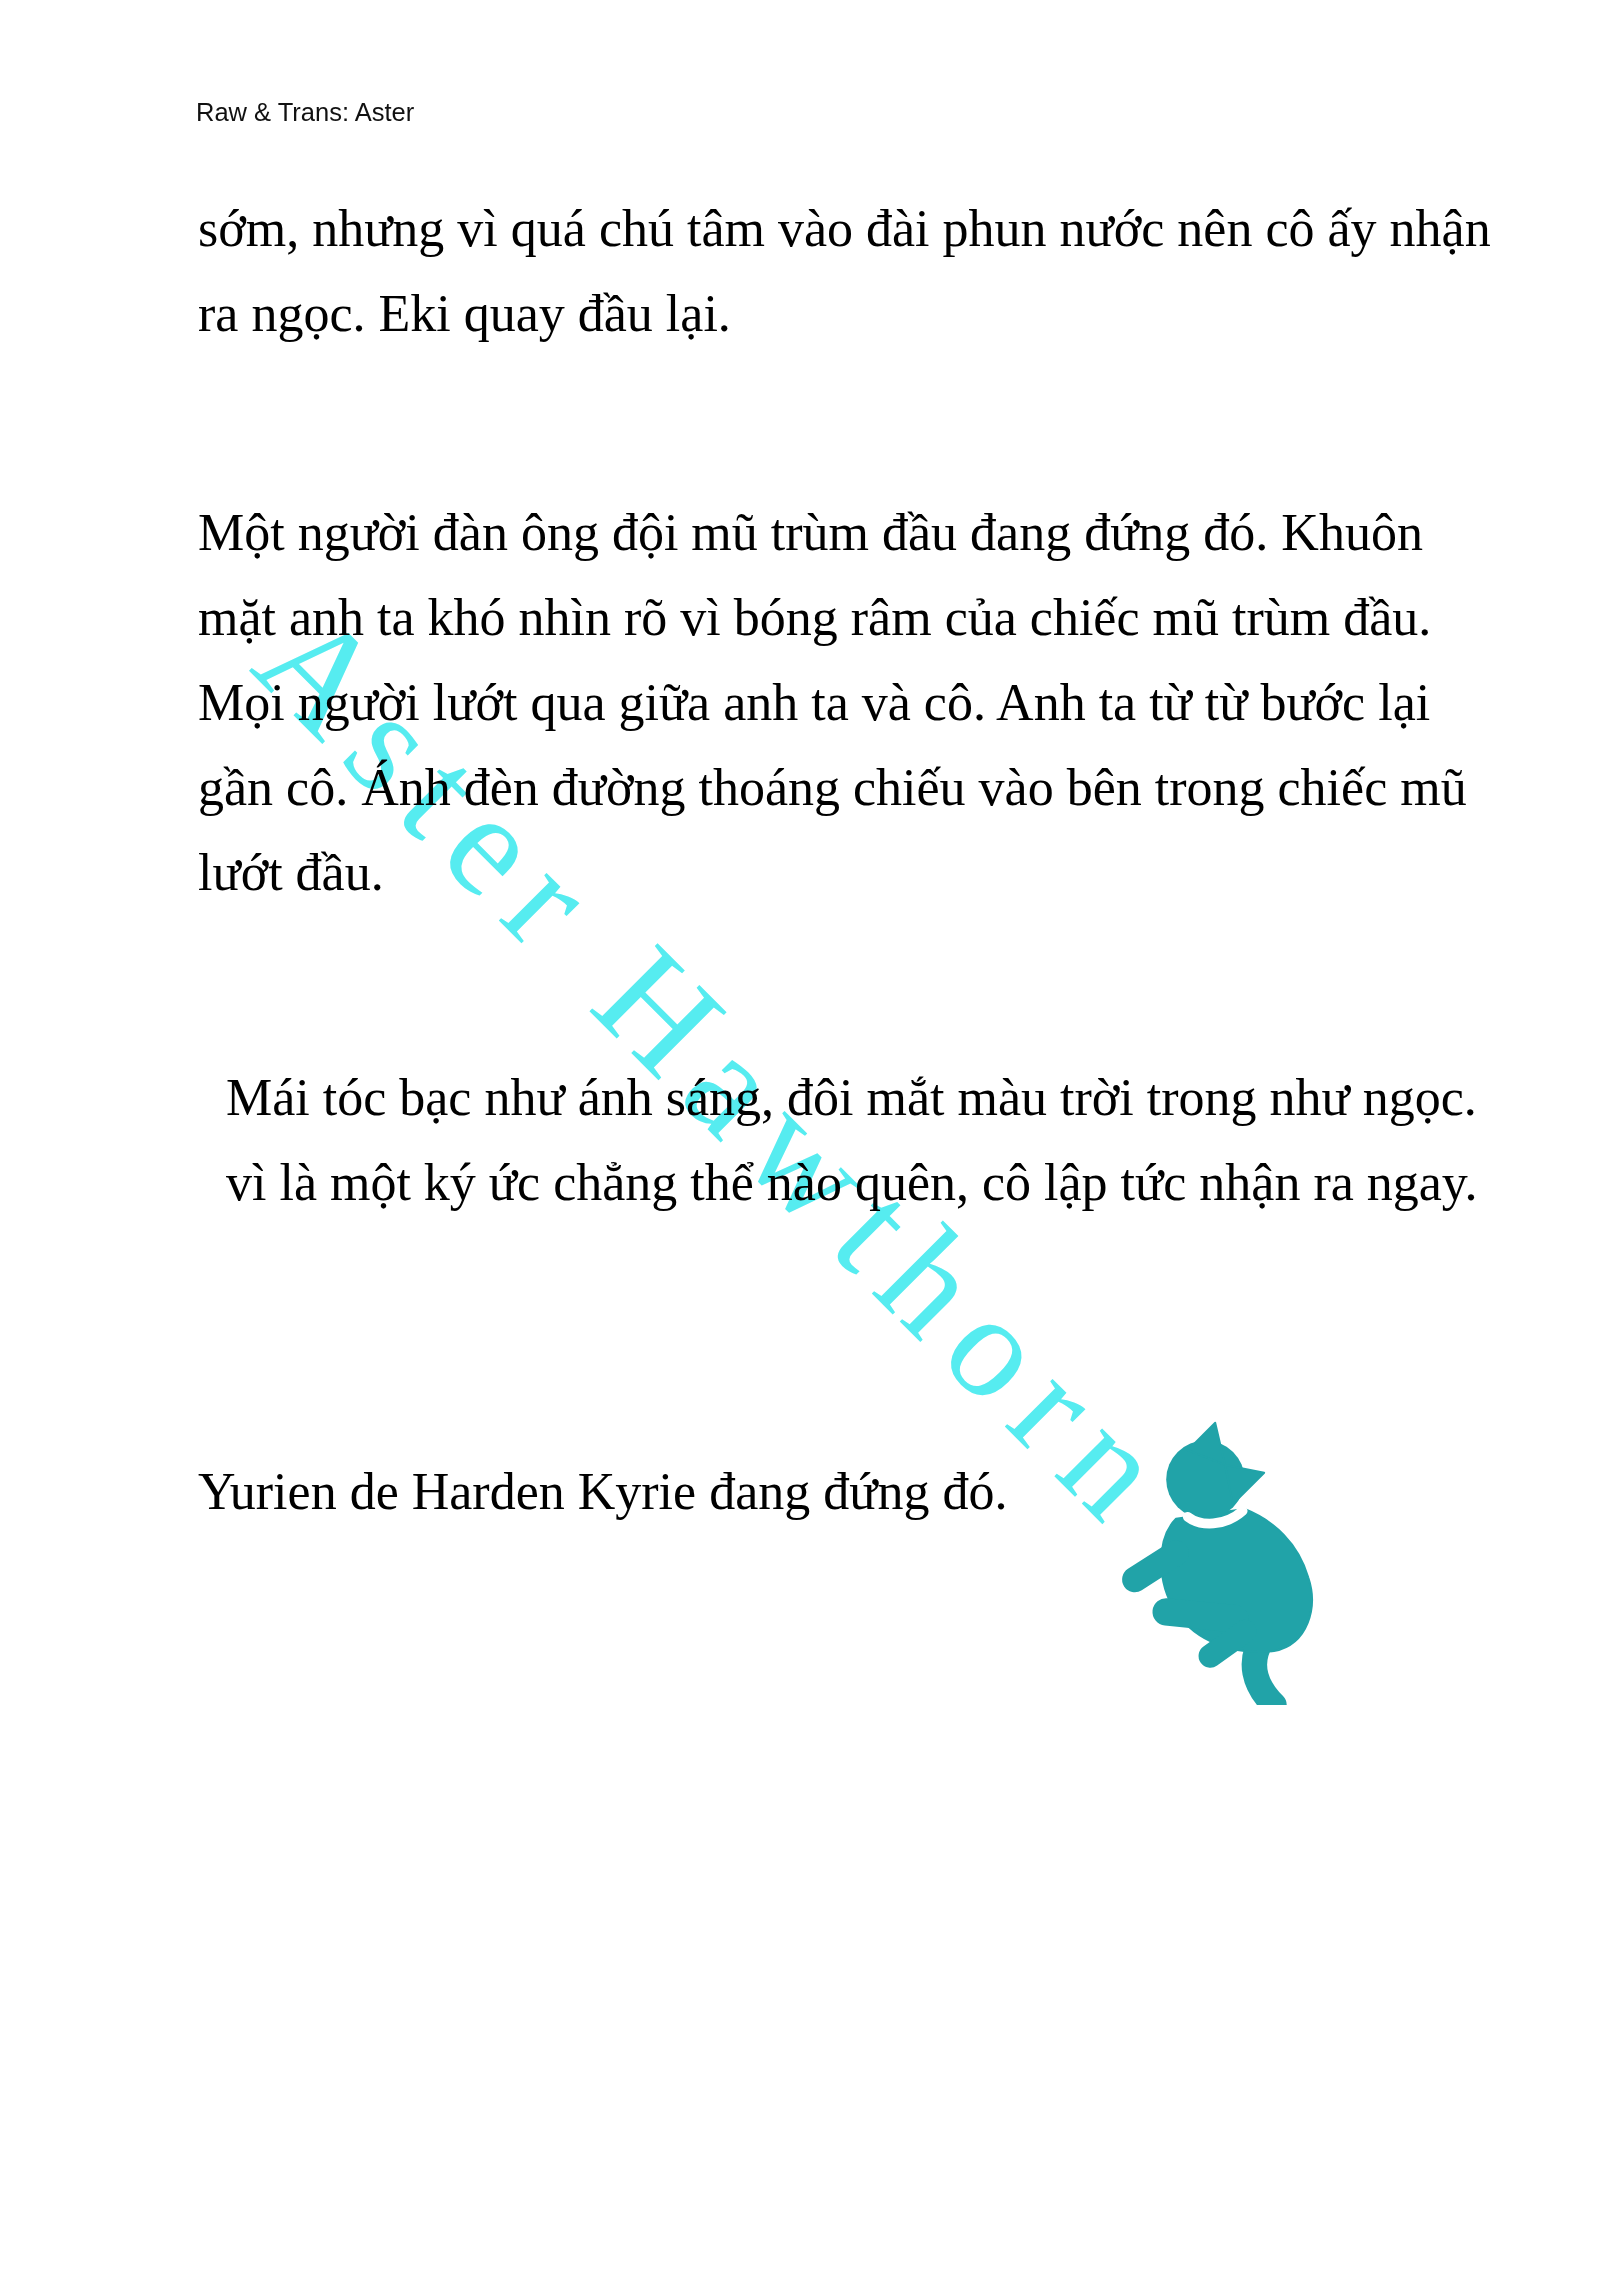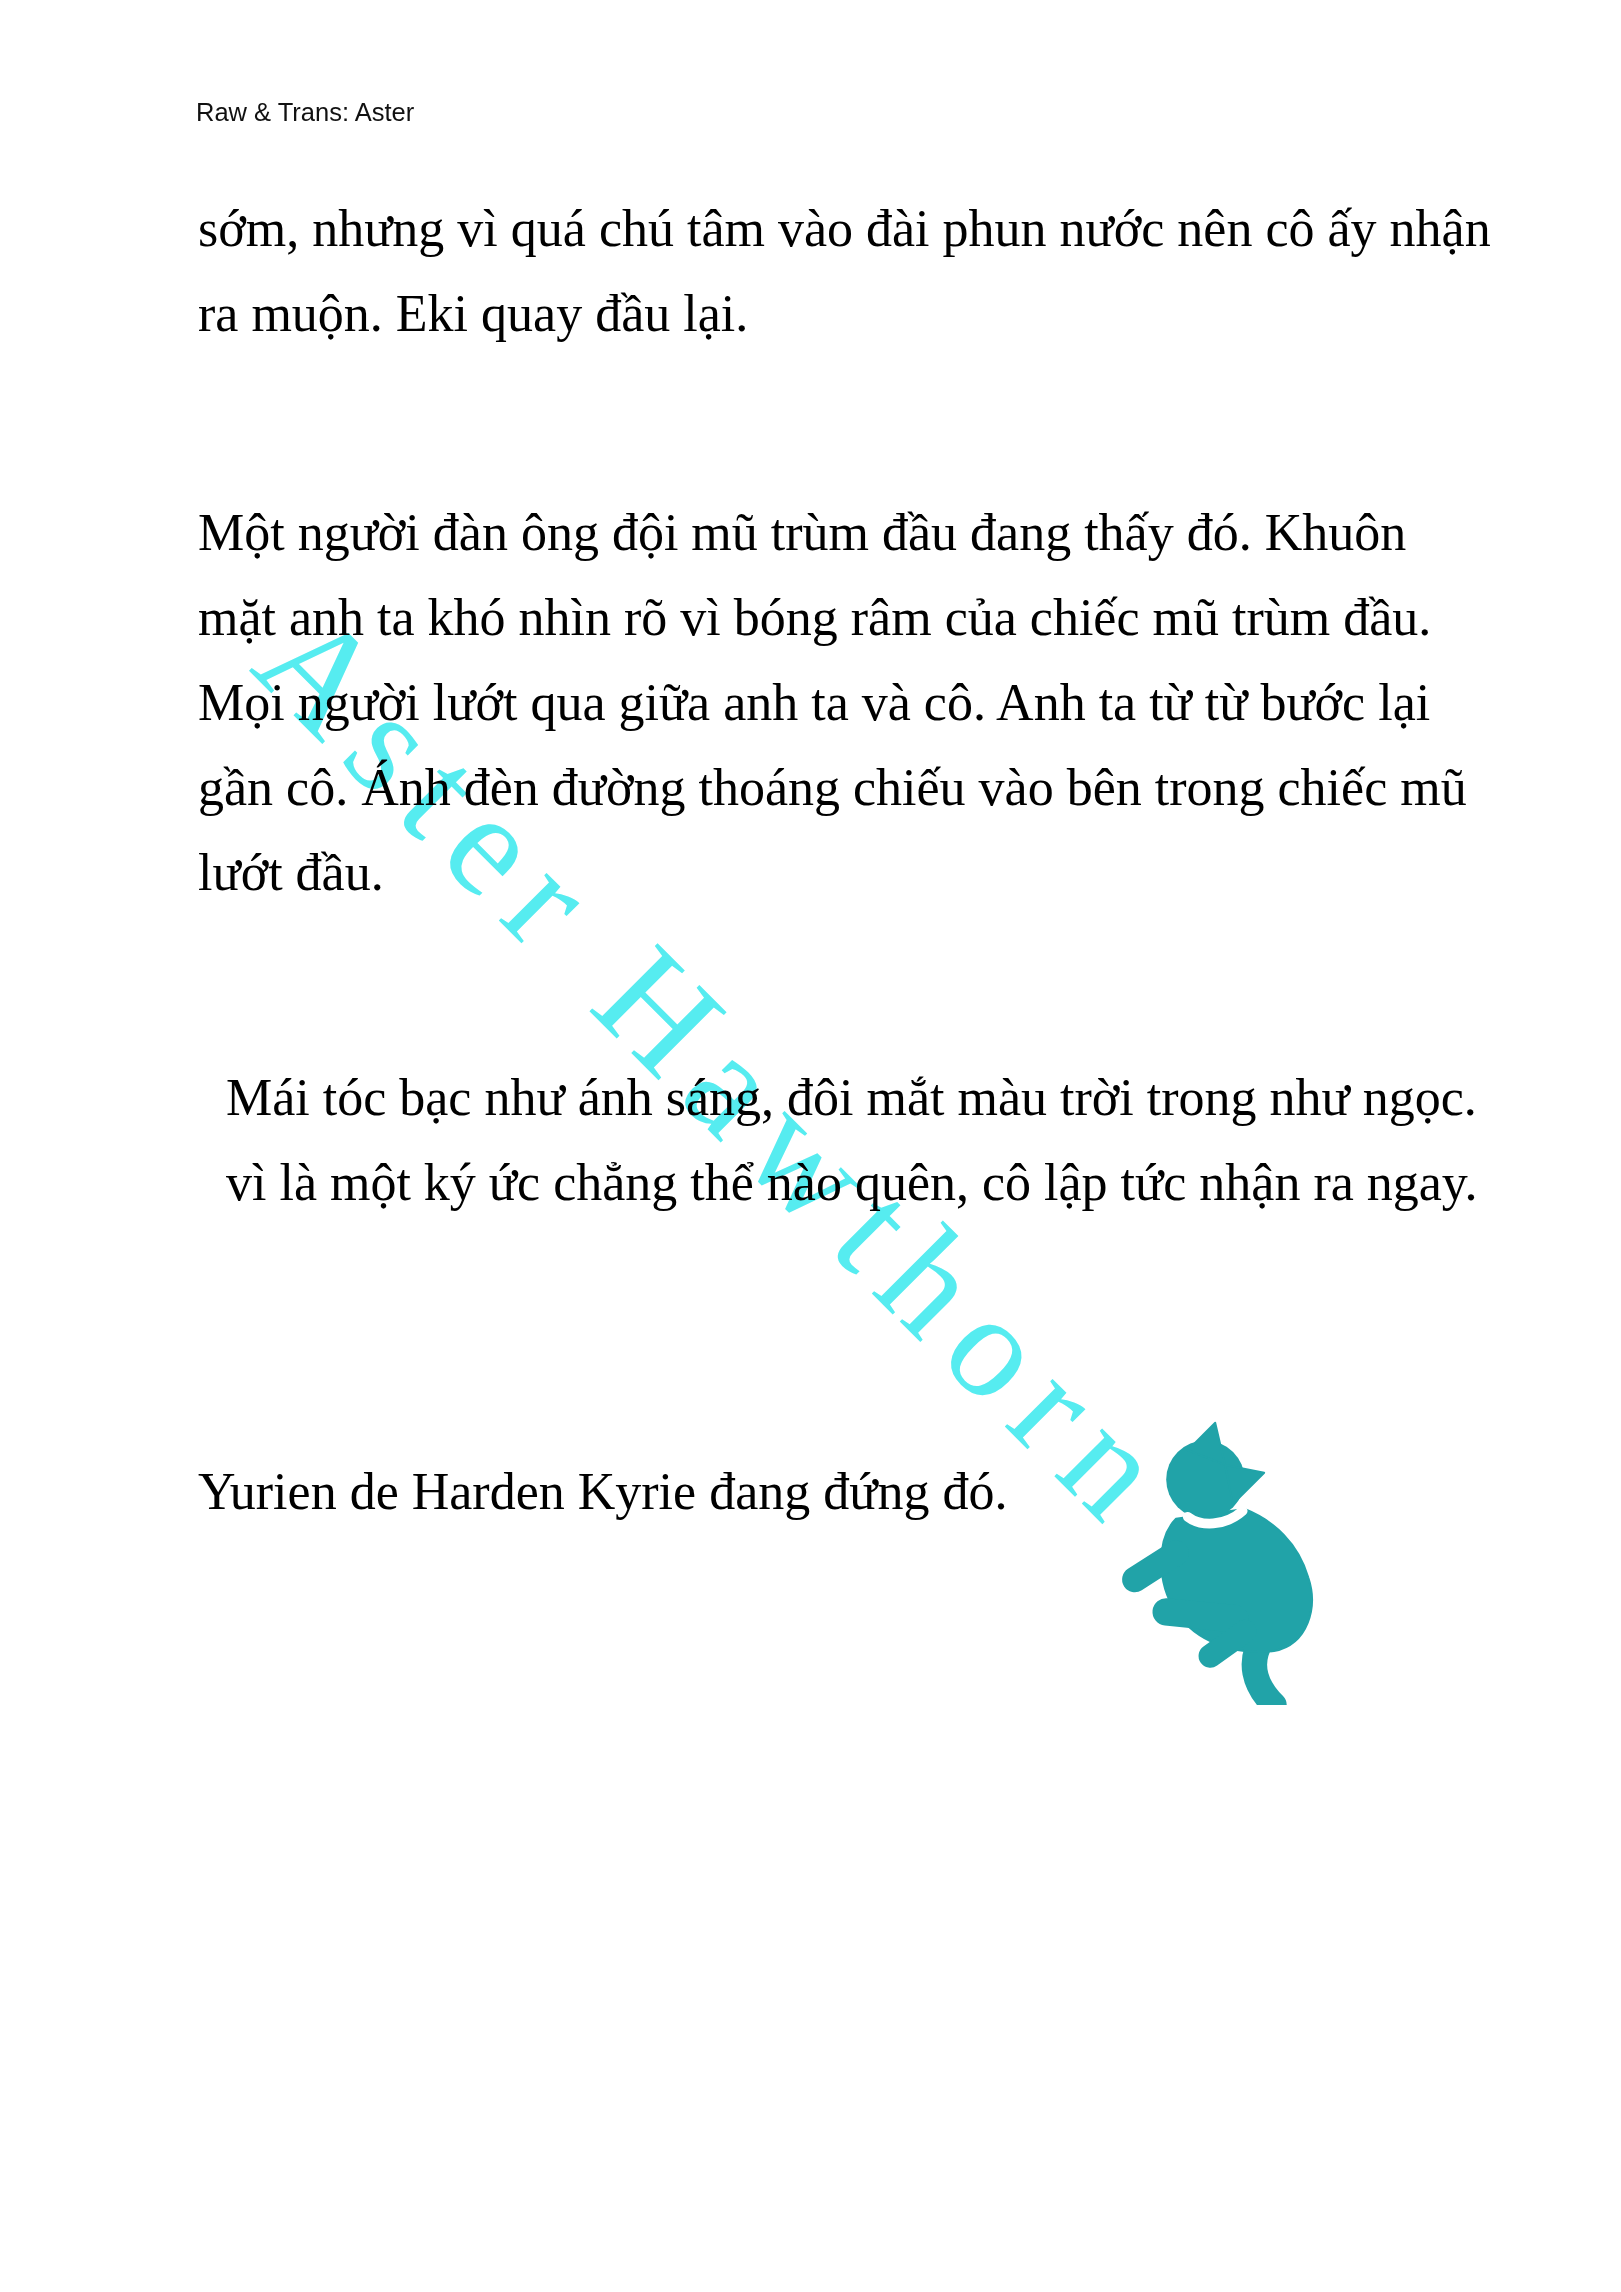--- a/index.html
+++ b/index.html
@@ -48,25 +48,25 @@
 
       <path d="M 72 40 L 100 12 L 110 55 Z" stroke-width="2"></path>
       <path d="M 110 55 L 150 63 L 118 95 Z" stroke-width="2"></path>
     </g>
 
     <path d="M 72 108 C 85 118, 110 118, 128 102" fill="none" stroke="#ffffff" stroke-width="10" stroke-linecap="round"></path>
   </svg>
 
   <div class="para" style="top:186px;">
     <span class="line">sớm, nhưng vì quá chú tâm vào đài phun nước nên cô ấy nhận</span>
-    <span class="line">ra muộn. Eki quay đầu lại.</span>
+    <span class="line">ra ngọc. Eki quay đầu lại.</span>
   </div>
 
   <div class="para" style="top:490px;">
-    <span class="line">Một người đàn ông đội mũ trùm đầu đang thấy đó. Khuôn</span>
+    <span class="line">Một người đàn ông đội mũ trùm đầu đang đứng đó. Khuôn</span>
     <span class="line">mặt anh ta khó nhìn rõ vì bóng râm của chiếc mũ trùm đầu.</span>
     <span class="line">Mọi người lướt qua giữa anh ta và cô. Anh ta từ từ bước lại</span>
     <span class="line">gần cô. Ánh đèn đường thoáng chiếu vào bên trong chiếc mũ</span>
     <span class="line">lướt đầu.</span>
   </div>
 
   <div class="para" style="top:1055px;margin-left:28px;">
     <span class="line">Mái tóc bạc như ánh sáng, đôi mắt màu trời trong như ngọc.</span>
     <span class="line">vì là một ký ức chẳng thể nào quên, cô lập tức nhận ra ngay.</span>
   </div>

